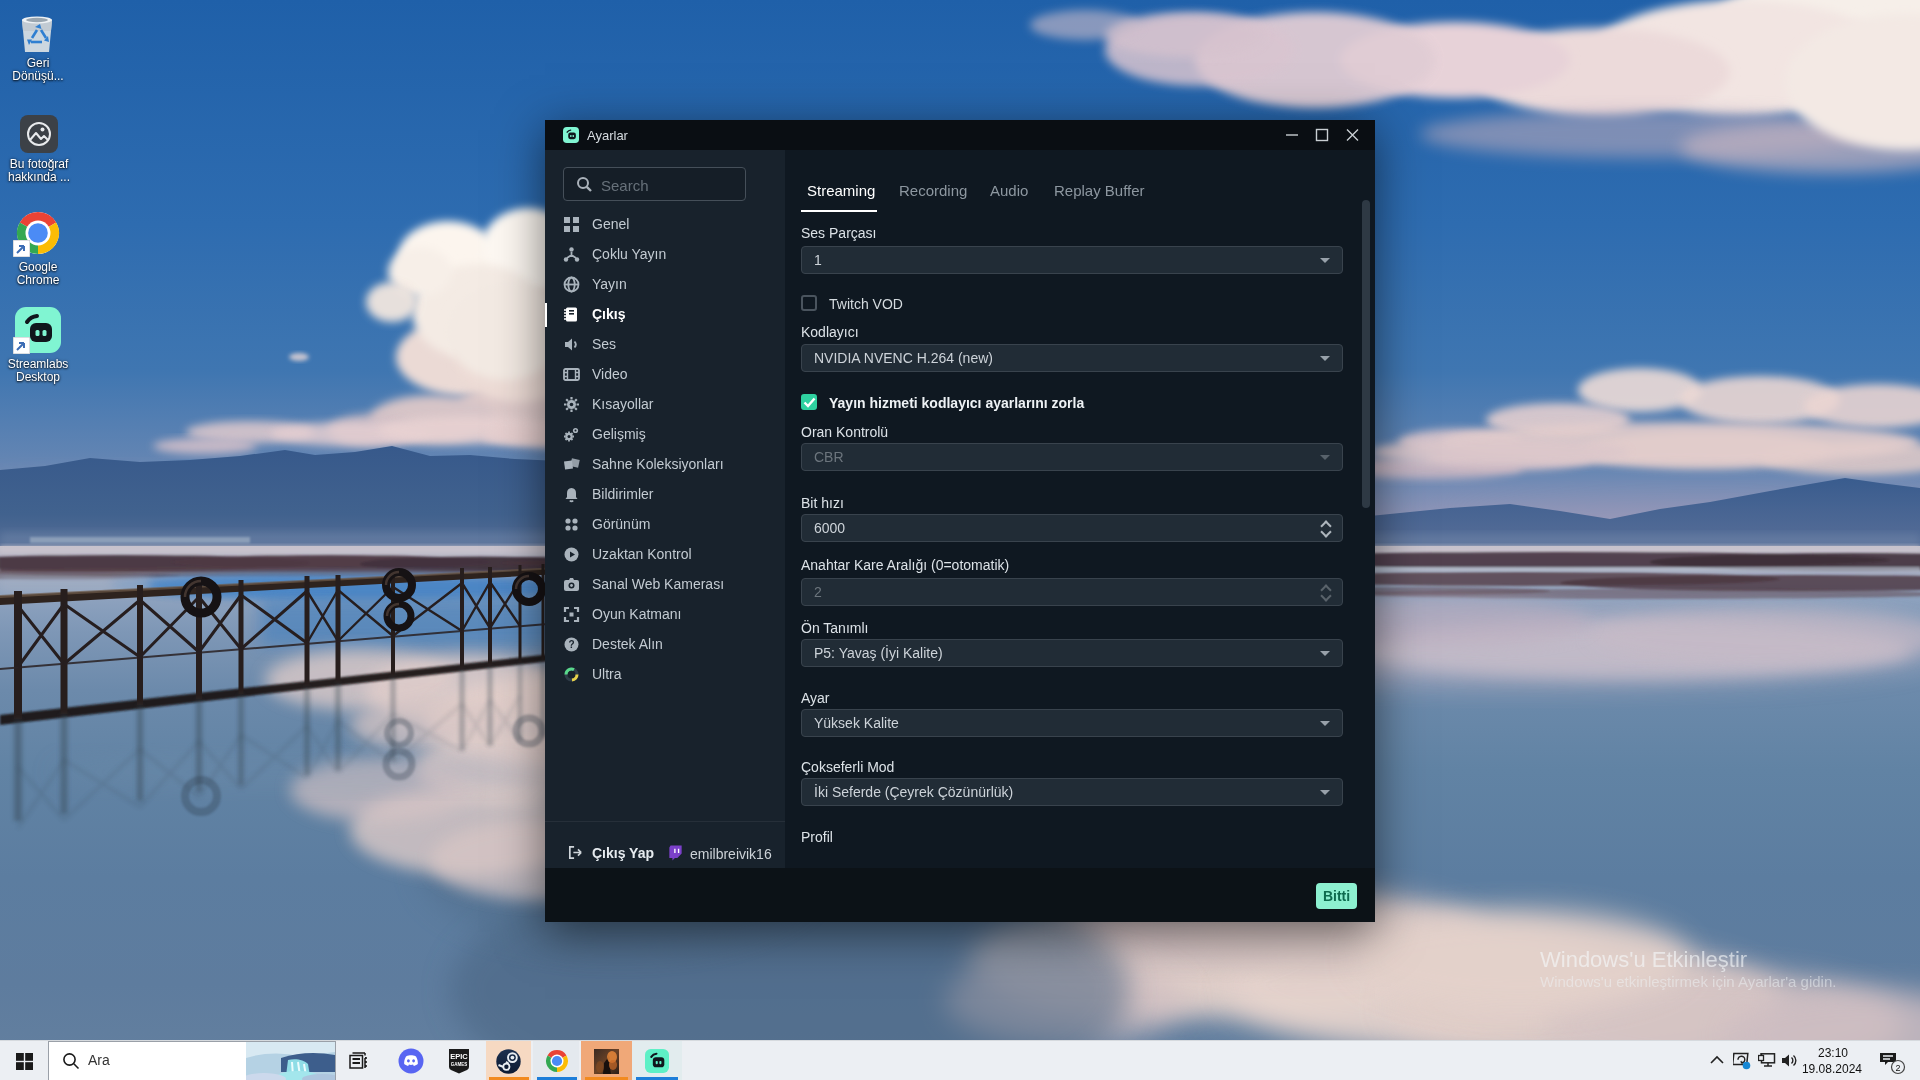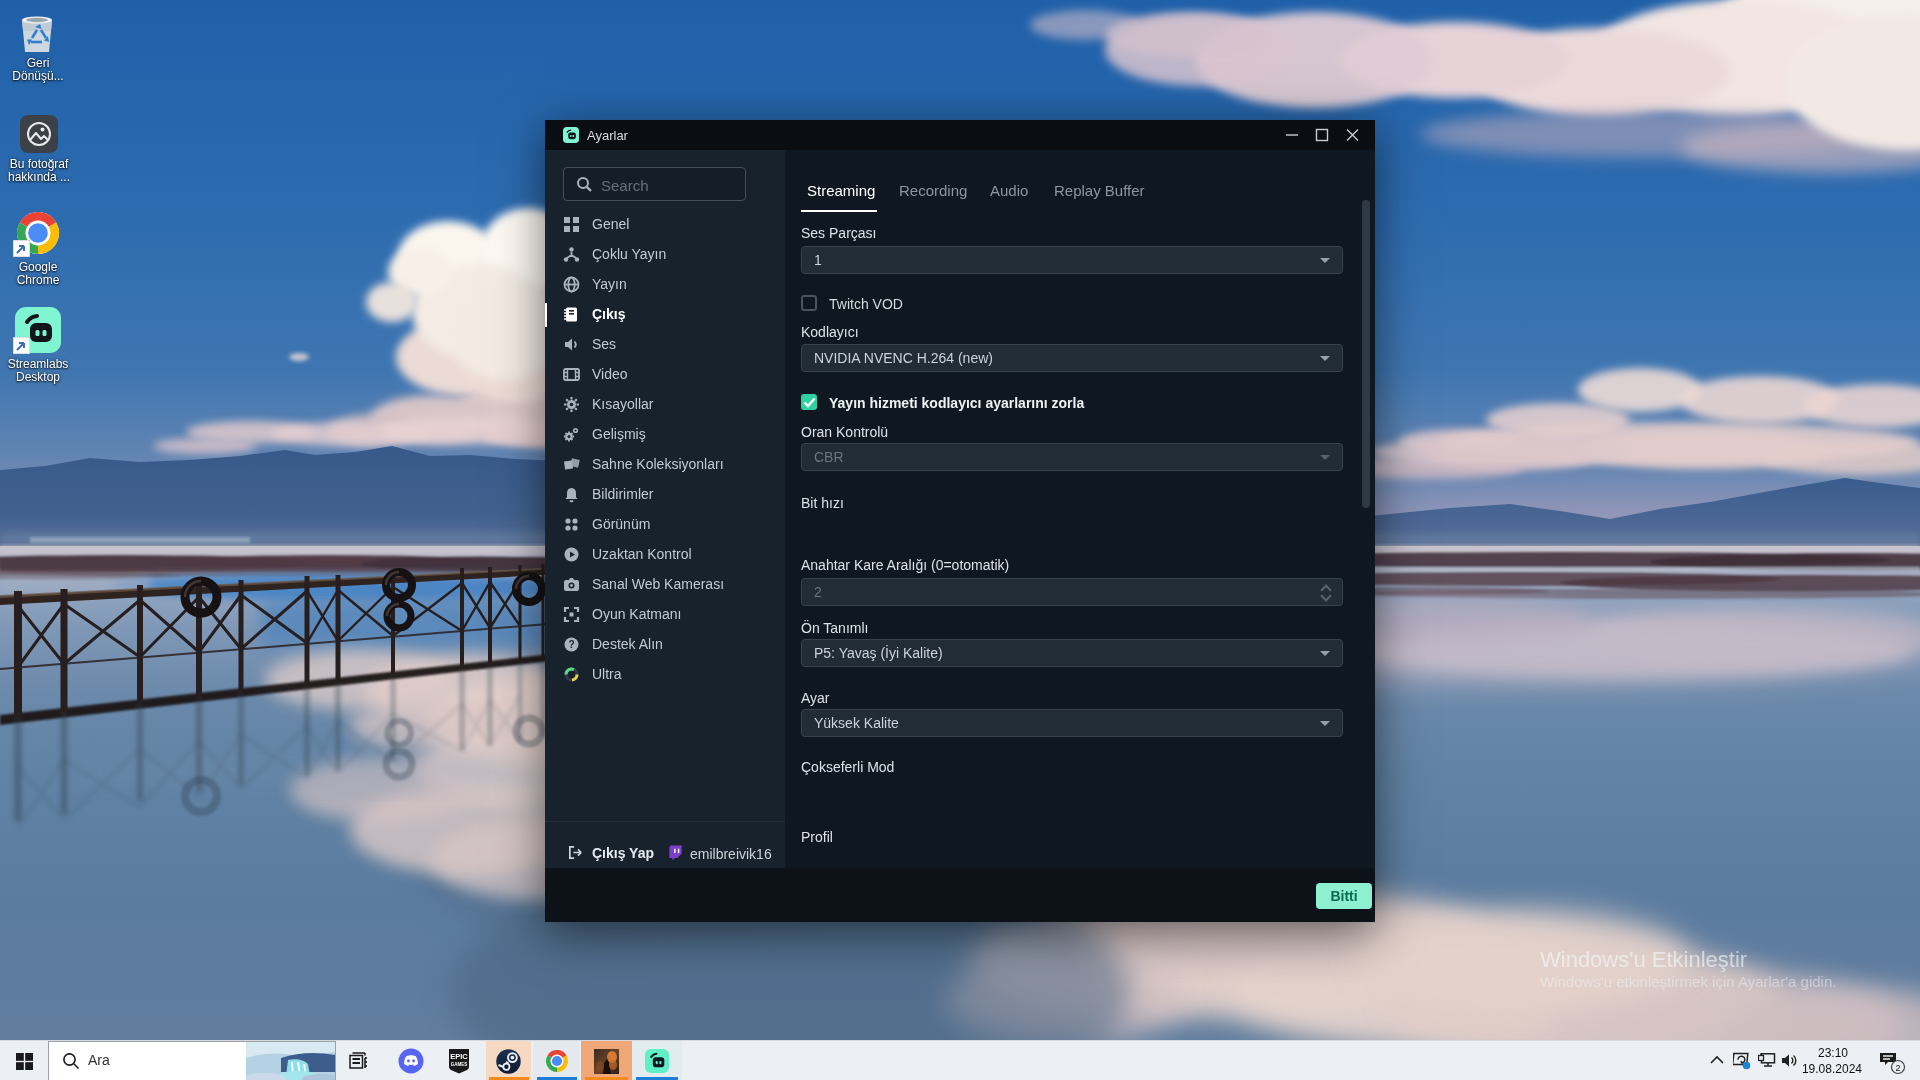--- a/index.html
+++ b/index.html
@@ -489,30 +489,32 @@
 <div class="lbl" style="top:204px">Kodlayıcı</div>
 <div class="fld" style="top:224px">NVIDIA NVENC H.264 (new)<span class="caret" style=""></span></div>
 <div class="cb on" style="left:256px;top:274px"></div>
 <svg class="abs" style="left:258px;top:277px" width="13" height="11" viewBox="0 0 13 11">
         <path d="M1.5,5.5 L5,9 L11.5,1.5" stroke="#ffffff" stroke-width="2.4" fill="none"></path>
       </svg>
 <div class="cblbl" style="left:284px;top:275px;font-weight:bold;color:#eef2f5">Yayın hizmeti kodlayıcı ayarlarını zorla</div>
 <div class="lbl" style="top:304px">Oran Kontrolü</div>
 <div class="fld dis" style="top:323px">CBR<span class="caret" style="opacity:.45"></span></div>
 <div class="lbl" style="top:375px">Bit hızı</div>
+<div class="fld" style="top:394px">6000<span class="spin"></span></div>
 <div class="lbl" style="top:437px">Anahtar Kare Aralığı (0=otomatik)</div>
 <div class="fld dis" style="top:458px">2<span class="spin"></span></div>
 <div class="lbl" style="top:500px">Ön Tanımlı</div>
 <div class="fld" style="top:519px">P5: Yavaş (İyi Kalite)<span class="caret" style=""></span></div>
 <div class="lbl" style="top:570px">Ayar</div>
 <div class="fld" style="top:589px">Yüksek Kalite<span class="caret" style=""></span></div>
 <div class="lbl" style="top:639px">Çokseferli Mod</div>
+<div class="fld" style="top:658px">İki Seferde (Çeyrek Çözünürlük)<span class="caret" style=""></span></div>
 <div class="lbl" style="top:709px">Profil</div>
   <div id="winfooter"></div>
-  <div class="abs" style="left:771px;top:763px;width:56px;height:26px;background:#8df0d0;border-radius:4px;color:#0d6b4e;font-weight:bold;font-size:14px;text-align:center;line-height:26px">Bitti</div>
+  <div class="abs" style="left:771px;top:763px;width:41px;height:26px;background:#8df0d0;border-radius:4px;color:#0d6b4e;font-weight:bold;font-size:14px;text-align:center;line-height:26px">Bitti</div>
   <div class="abs" style="left:817px;top:80px;width:8px;height:308px;background:#2e3944;border-radius:4px"></div>
 </div>
 
 <div id="wm1">Windows'u Etkinleştir</div>
 <div id="wm2">Windows'u etkinleştirmek için Ayarlar'a gidin.</div>
 <div id="taskbar">
   <svg class="abs" style="left:16px;top:12px" width="17" height="17" viewBox="0 0 17 17">
         <rect x="0" y="0" width="7.8" height="7.8" fill="#1a1a1a"></rect>
         <rect x="9.2" y="0" width="7.8" height="7.8" fill="#1a1a1a"></rect>
         <rect x="0" y="9.2" width="7.8" height="7.8" fill="#1a1a1a"></rect>

